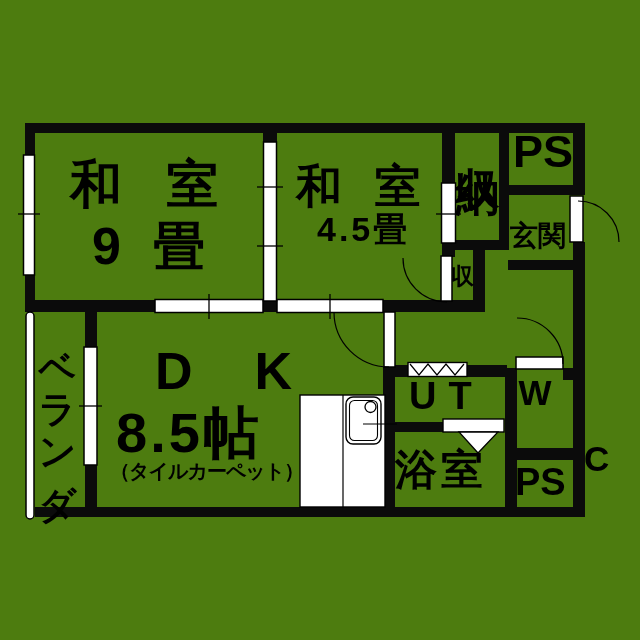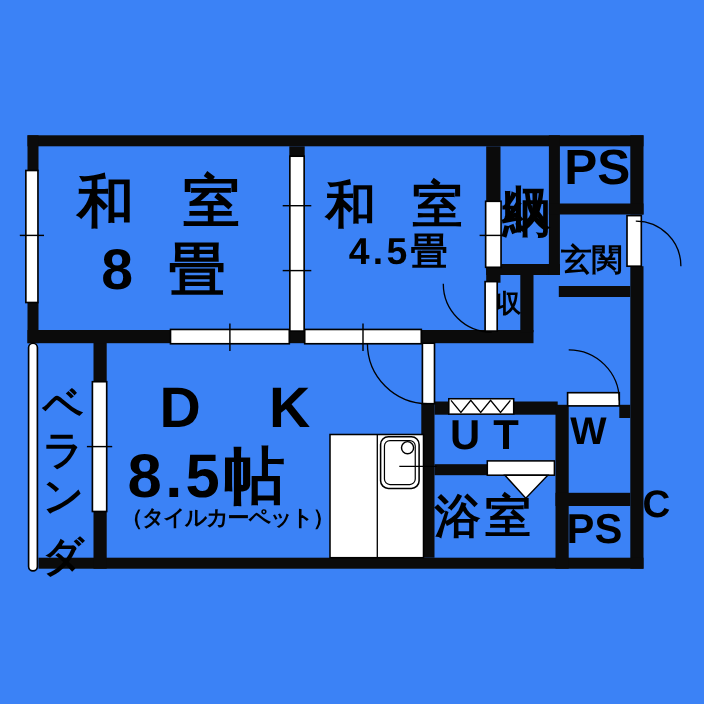--- a/index.html
+++ b/index.html
@@ -1,17 +1,17 @@
 <!DOCTYPE html>
 <html><head>
 <meta charset="utf-8">
 <style>
   html,body{margin:0;padding:0;background:#ffffff;}
   #canvas{
-    position:relative;width:640px;height:640px;background:#3b82f6;overflow:hidden;
+    position:relative;width:640px;height:640px;background:#4d7c0f;overflow:hidden;
     font-family:"Liberation Sans","DejaVu Sans",sans-serif;
   }
   #plan-svg{position:absolute;left:0;top:0;}
   .lbl{
     position:absolute;color:#000;font-weight:bold;line-height:1;white-space:pre;
     font-family:"Liberation Sans","DejaVu Sans",sans-serif;
   }
   .vert{writing-mode:vertical-rl;text-orientation:upright;}
 </style>
 </head>
@@ -90,26 +90,26 @@
 
     <rect x="300" y="395" width="85" height="112" fill="#ffffff" stroke="#000000" stroke-width="1.4"></rect>
     <line x1="343" y1="395" x2="343" y2="507" stroke="#000000" stroke-width="1.2"></line>
     <rect x="346" y="397" width="35" height="47" rx="7" fill="#ffffff" stroke="#000000" stroke-width="1.4"></rect>
     <rect x="349.5" y="400.5" width="28" height="40" rx="5" fill="#ffffff" stroke="#000000" stroke-width="1.1"></rect>
     <circle cx="370.5" cy="407" r="5.5" fill="#ffffff" stroke="#000000" stroke-width="1.3"></circle>
     <line x1="363" y1="424" x2="397" y2="424" stroke="#000000" stroke-width="1.2"></line>
   </svg>
 
   <div class="lbl" style="left:70px;top:158px;font-size:52px;word-spacing:30px;">和 室</div>
-  <div class="lbl" style="left:92px;top:220px;font-size:52px;word-spacing:18px;">8 畳</div>
+  <div class="lbl" style="left:92px;top:220px;font-size:52px;word-spacing:18px;">9 畳</div>
 
   <div class="lbl" style="left:296px;top:163px;font-size:46px;word-spacing:20px;">和 室</div>
   <div class="lbl" style="left:297px;top:212px;font-size:34px;letter-spacing:3px;margin-left:20px;">4.5畳</div>
 
-  <div class="lbl" style="left:145px;top:345px;font-size:52px;letter-spacing:62px;">DK</div>
+  <div class="lbl" style="left:155px;top:345px;font-size:52px;letter-spacing:62px;">DK</div>
   <div class="lbl" style="left:116px;top:405px;font-size:56px;letter-spacing:3px;">8.5帖</div>
   <div class="lbl" style="left:110px;top:463px;font-size:20px;letter-spacing:-1px;font-family:Liberation Mono, monospace;">（タイルカーペット）</div>
 
   <div class="lbl vert" style="left:456px;top:132px;font-size:44px;letter-spacing:6px;">収納</div>
 
   <div class="lbl" style="left:513px;top:129px;font-size:45px;">PS</div>
 
   <div class="lbl" style="left:510px;top:222px;font-size:28px;">玄関</div>
 
   <div class="lbl" style="left:451px;top:265px;font-size:23px;">収</div>

